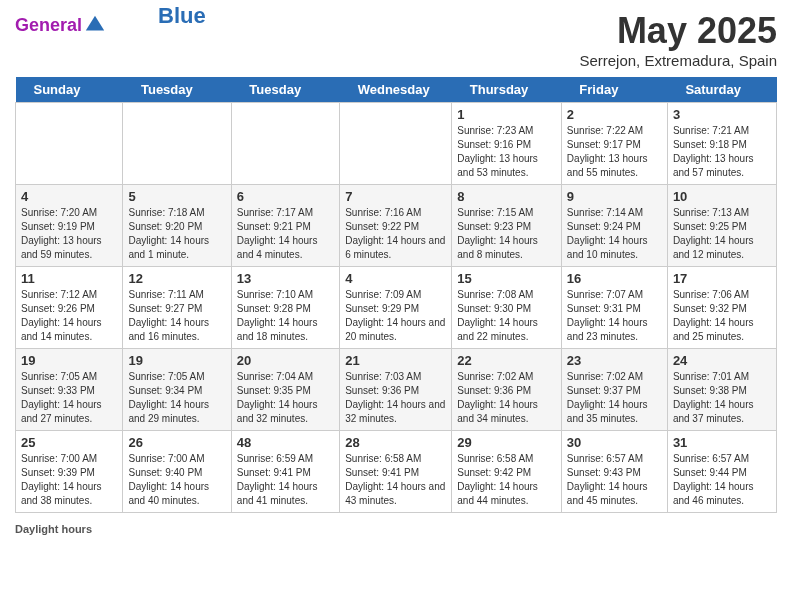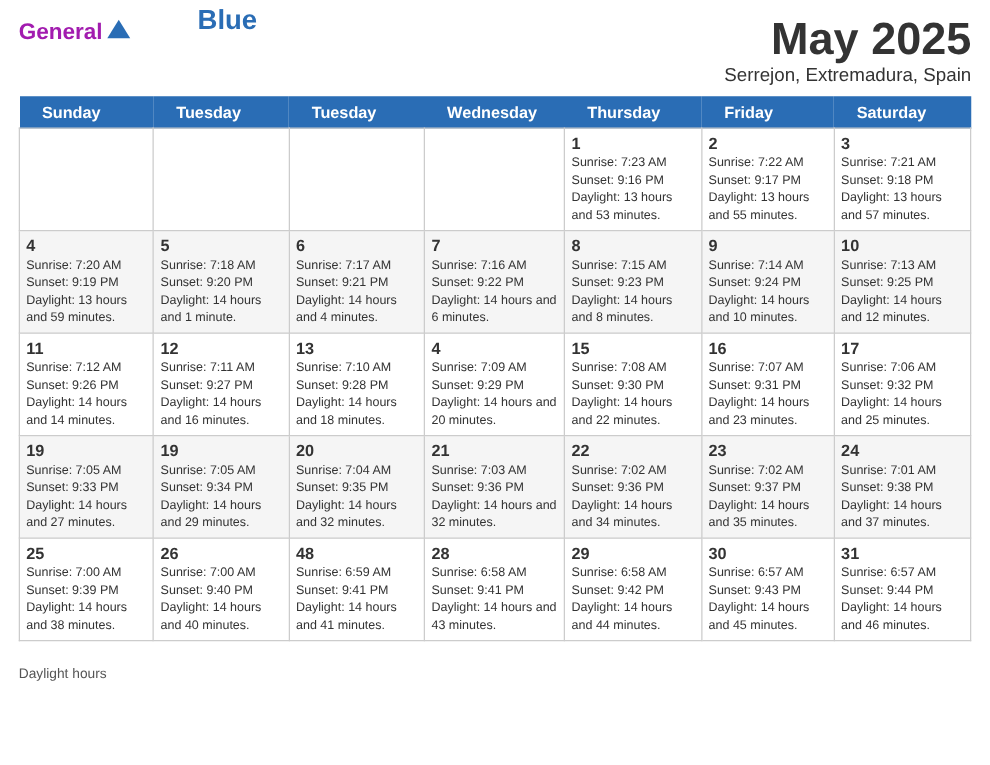--- a/index.html
+++ b/index.html
@@ -81,23 +81,24 @@
     }
     .day-info {
       color: #333;
       line-height: 1.4;
       font-size: 10px;
     }
     .empty-cell {
       background: #fff !important;
     }
     .footer {
-      margin-top: 20px;
+      margin-top: 10px;
       font-size: 11px;
       color: #555;
+      font-weight: bold;
     }
   </style>
 </head>
 <body>
 
 <div class="header-area">
   <div class="logo">
     <span class="logo-text-general">General</span>
     <svg class="logo-icon" viewBox="0 0 24 24" xmlns="http://www.w3.org/2000/svg">
       <polygon points="12,2 22,18 2,18" fill="#2a6db5"></polygon>

